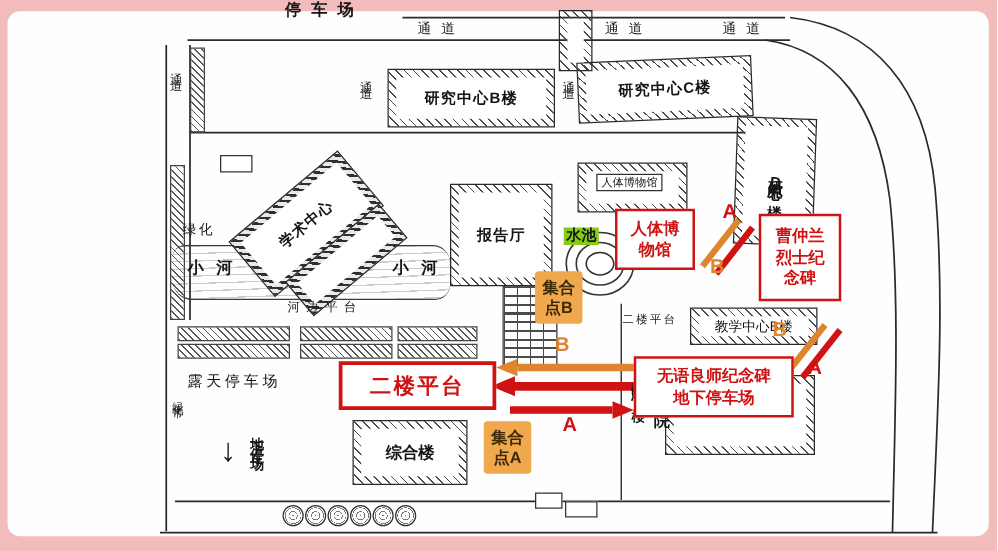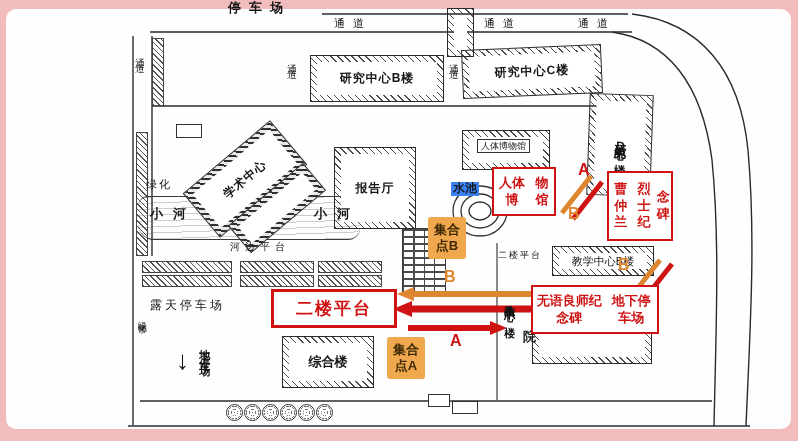--- a/index.html
+++ b/index.html
@@ -18,21 +18,21 @@
   .strip{position:absolute;border:1px solid #444;background:repeating-linear-gradient(45deg,#555 0 1px,transparent 1px 4px)}
   .river{position:absolute;background:repeating-linear-gradient(178deg,rgba(90,90,90,.3) 0 1px,transparent 1px 6px);
          border-top:1.3px solid #3a3a3a;border-bottom:1.3px solid #3a3a3a;border-radius:10px 14px 12px 16px}
   .cross{position:absolute;border:1.2px solid #3a3a3a;
          background:repeating-linear-gradient(to bottom,#4a4a4a 0 1.6px,transparent 1.6px 7px),
                     repeating-linear-gradient(to right,#4a4a4a 0 1.2px,transparent 1.2px 10.4px)}
   .tree{position:absolute;width:15px;height:15px;border:1.2px solid #333;border-radius:50%;
         background:repeating-radial-gradient(circle,#777 0 .6px,transparent .6px 3px)}
   .tinybox{position:absolute;border:1px solid #333;background:#fff}
   .redbox{position:absolute;border:2.5px solid var(--red,#cf1313);background:#fff;color:var(--red,#cf1313);
-          font-weight:bold;display:flex;flex-direction:row;align-items:center;justify-content:center;text-align:center}
+          font-weight:bold;display:flex;flex-direction:column;align-items:center;justify-content:center;text-align:center}
   .badge{position:absolute;background:var(--badge_bg,#f0a84e);color:#3f2a05;font-weight:bold;
          display:flex;flex-direction:column;align-items:center;justify-content:center;border-radius:3px}
   .marker{position:absolute;font-weight:bold;font-size:16px}
   .marker.a{color:var(--red,#cf1313)}
   .marker.b{color:var(--orange,#de8530)}
 </style>
 </head>
 <body>
 
 <div class="stage">
@@ -88,21 +88,21 @@
       </div>
     </div>
   <div class="bldg dark" style="left:188px;top:150px;width:112px;height:56px;transform:rotate(-40deg)">
     <div class="in">
         <span class="t12">学术中心</span>
       </div>
     </div>
   <div class="bldg dark" style="left:228px;top:190px;width:96px;height:34px;transform:rotate(-40deg)">
       <div class="in"></div>
     </div>
-  <div class="bldg" style="left:334px;top:147px;width:80px;height:80px">
+  <div class="bldg" style="left:360px;top:147px;width:80px;height:80px">
     <div class="in">
         <span class="t12">报告厅</span>
       </div>
     </div>
   <div class="bldg" style="left:462px;top:130px;width:86px;height:38px">
       <div class="in"></div>
     </div>
   <div class="bldg" style="left:282px;top:336px;width:90px;height:50px">
     <div class="in">
         <span class="t13">综合楼</span>
@@ -151,21 +151,21 @@
   </svg>
 
   <div class="lbl" style="left:228px;top:1px;font-size:13px;font-weight:700;letter-spacing:8px">停车场</div>
   <div class="lbl" style="left:334px;top:17px;font-size:11px;letter-spacing:8px">通道</div>
   <div class="lbl" style="left:484px;top:17px;font-size:11px;letter-spacing:8px">通道</div>
   <div class="lbl" style="left:578px;top:17px;font-size:11px;letter-spacing:8px">通道</div>
   <div class="lbl v" style="left:134px;top:50px;font-size:10px;letter-spacing:5px">通道</div>
   <div class="lbl v" style="left:286px;top:56px;font-size:10px;letter-spacing:5px">通道</div>
   <div class="lbl v" style="left:448px;top:56px;font-size:10px;letter-spacing:5px">通道</div>
   <div class="lbl" style="left:146px;top:178px;font-size:11px;letter-spacing:2px">绿化</div>
-  <div class="lbl" style="left:451px;top:182px;font-size:12px;font-weight:600;background:#3b82f6;padding:0 2px">水池</div>
+  <div class="lbl" style="left:451px;top:182px;font-size:12px;font-weight:600;background:#84cc16;padding:0 2px">水池</div>
   <div class="lbl" style="left:150px;top:207px;font-size:13px;font-weight:600;letter-spacing:10px">小河</div>
   <div class="lbl" style="left:314px;top:207px;font-size:13px;font-weight:600;letter-spacing:10px">小河</div>
   <div class="lbl" style="left:230px;top:241px;font-size:10px;letter-spacing:5px">河边平台</div>
   <div class="lbl" style="left:498px;top:250px;font-size:9px;letter-spacing:2px">二楼平台</div>
   <div class="lbl" style="left:150px;top:299px;font-size:12px;font-weight:400;letter-spacing:3px">露天停车场</div>
   <div class="lbl v" style="left:137px;top:314px;font-size:9px;letter-spacing:2px">绿化带</div>
   <div class="lbl v" style="left:198px;top:340px;font-size:11px;font-weight:600;letter-spacing:4px">地下停车场</div>
   <div class="lbl" style="left:176px;top:346px;font-size:26px;font-weight:300">↓</div>
   <div class="lbl v" style="left:503px;top:296px;font-size:11px;font-weight:600;letter-spacing:2px">教学中心A楼</div>
   <div class="lbl" style="left:523px;top:330px;font-size:13px;font-weight:600">院</div>
@@ -192,17 +192,17 @@
     <span>物馆</span>
     </div>
   <div class="redbox" style="left:607px;top:171px;width:62px;height:66px;font-size:13px;line-height:1.3">
     <span>曹仲兰</span>
     <span>烈士纪</span>
     <span>念碑</span>
     </div>
   <div class="redbox" style="left:271px;top:289px;width:120px;height:33px;font-size:17px;letter-spacing:2px;border-width:3px">
     <span>二楼平台</span>
     </div>
-  <div class="redbox" style="left:531px;top:285px;width:124px;height:45px;font-size:13px;line-height:1.3">
+  <div class="redbox" style="left:507px;top:285px;width:124px;height:45px;font-size:13px;line-height:1.3">
     <span>无语良师纪念碑</span>
     <span>地下停车场</span>
     </div>
 </div>
 
 </body></html>

